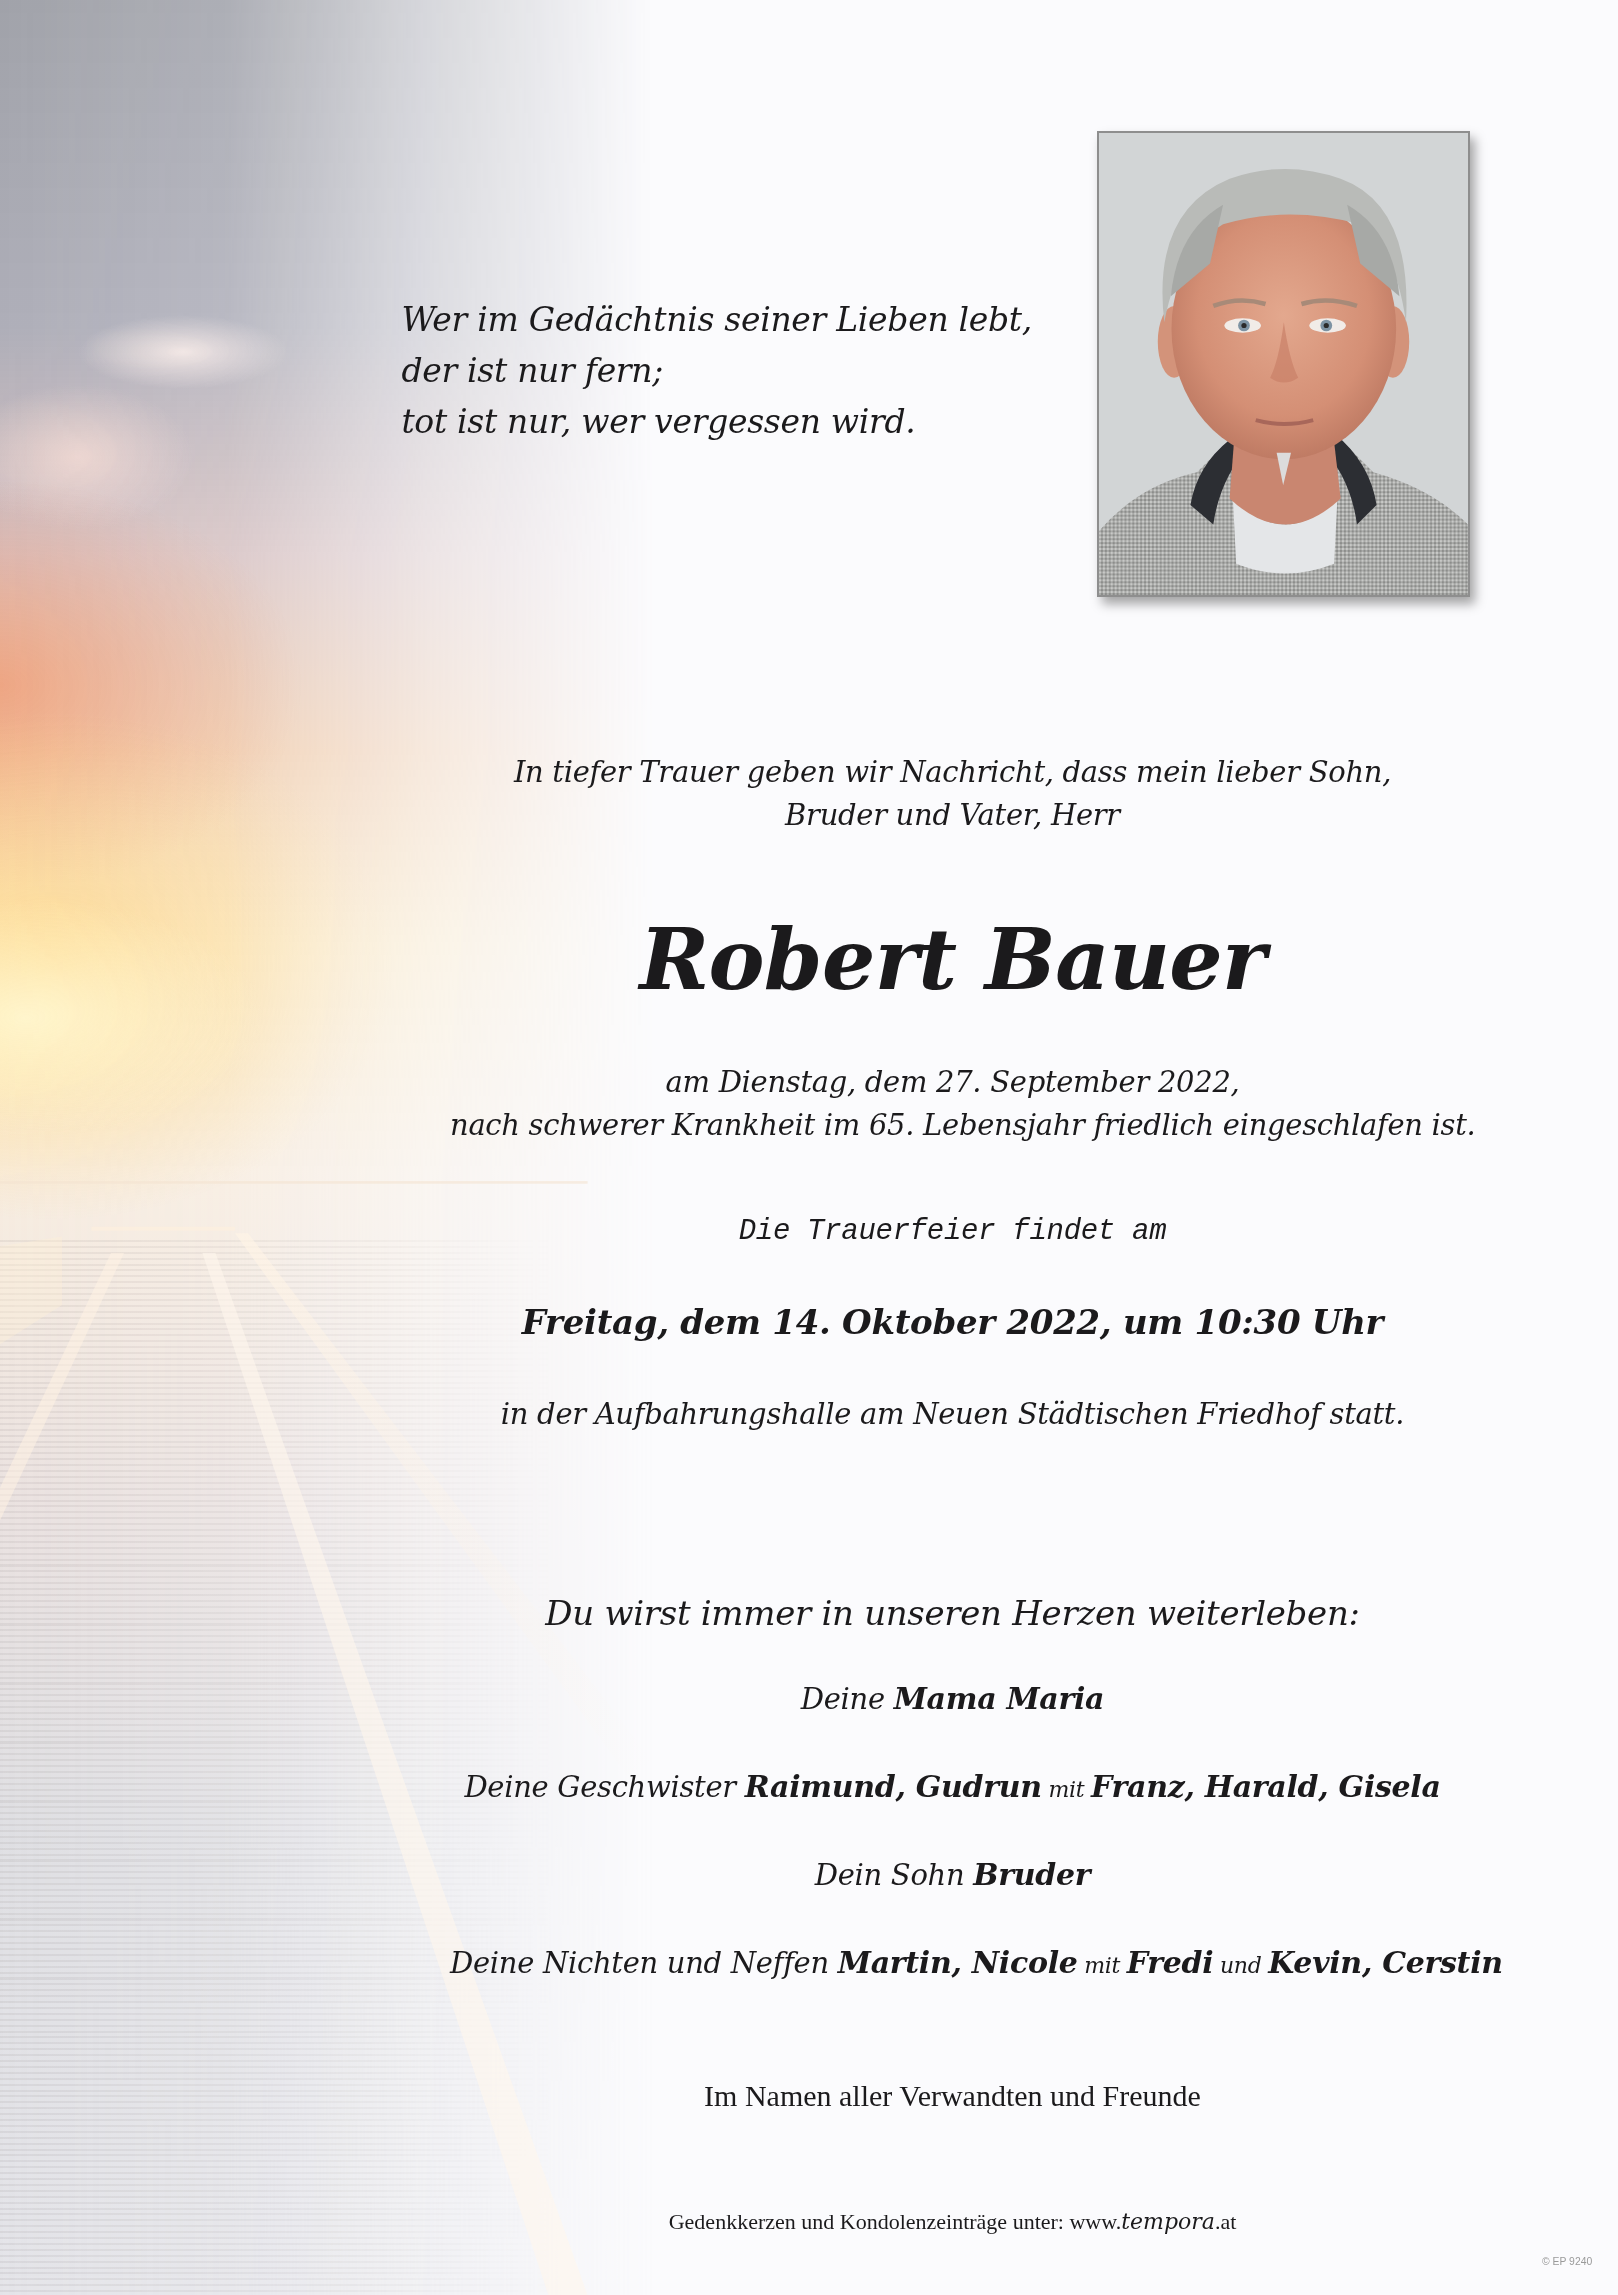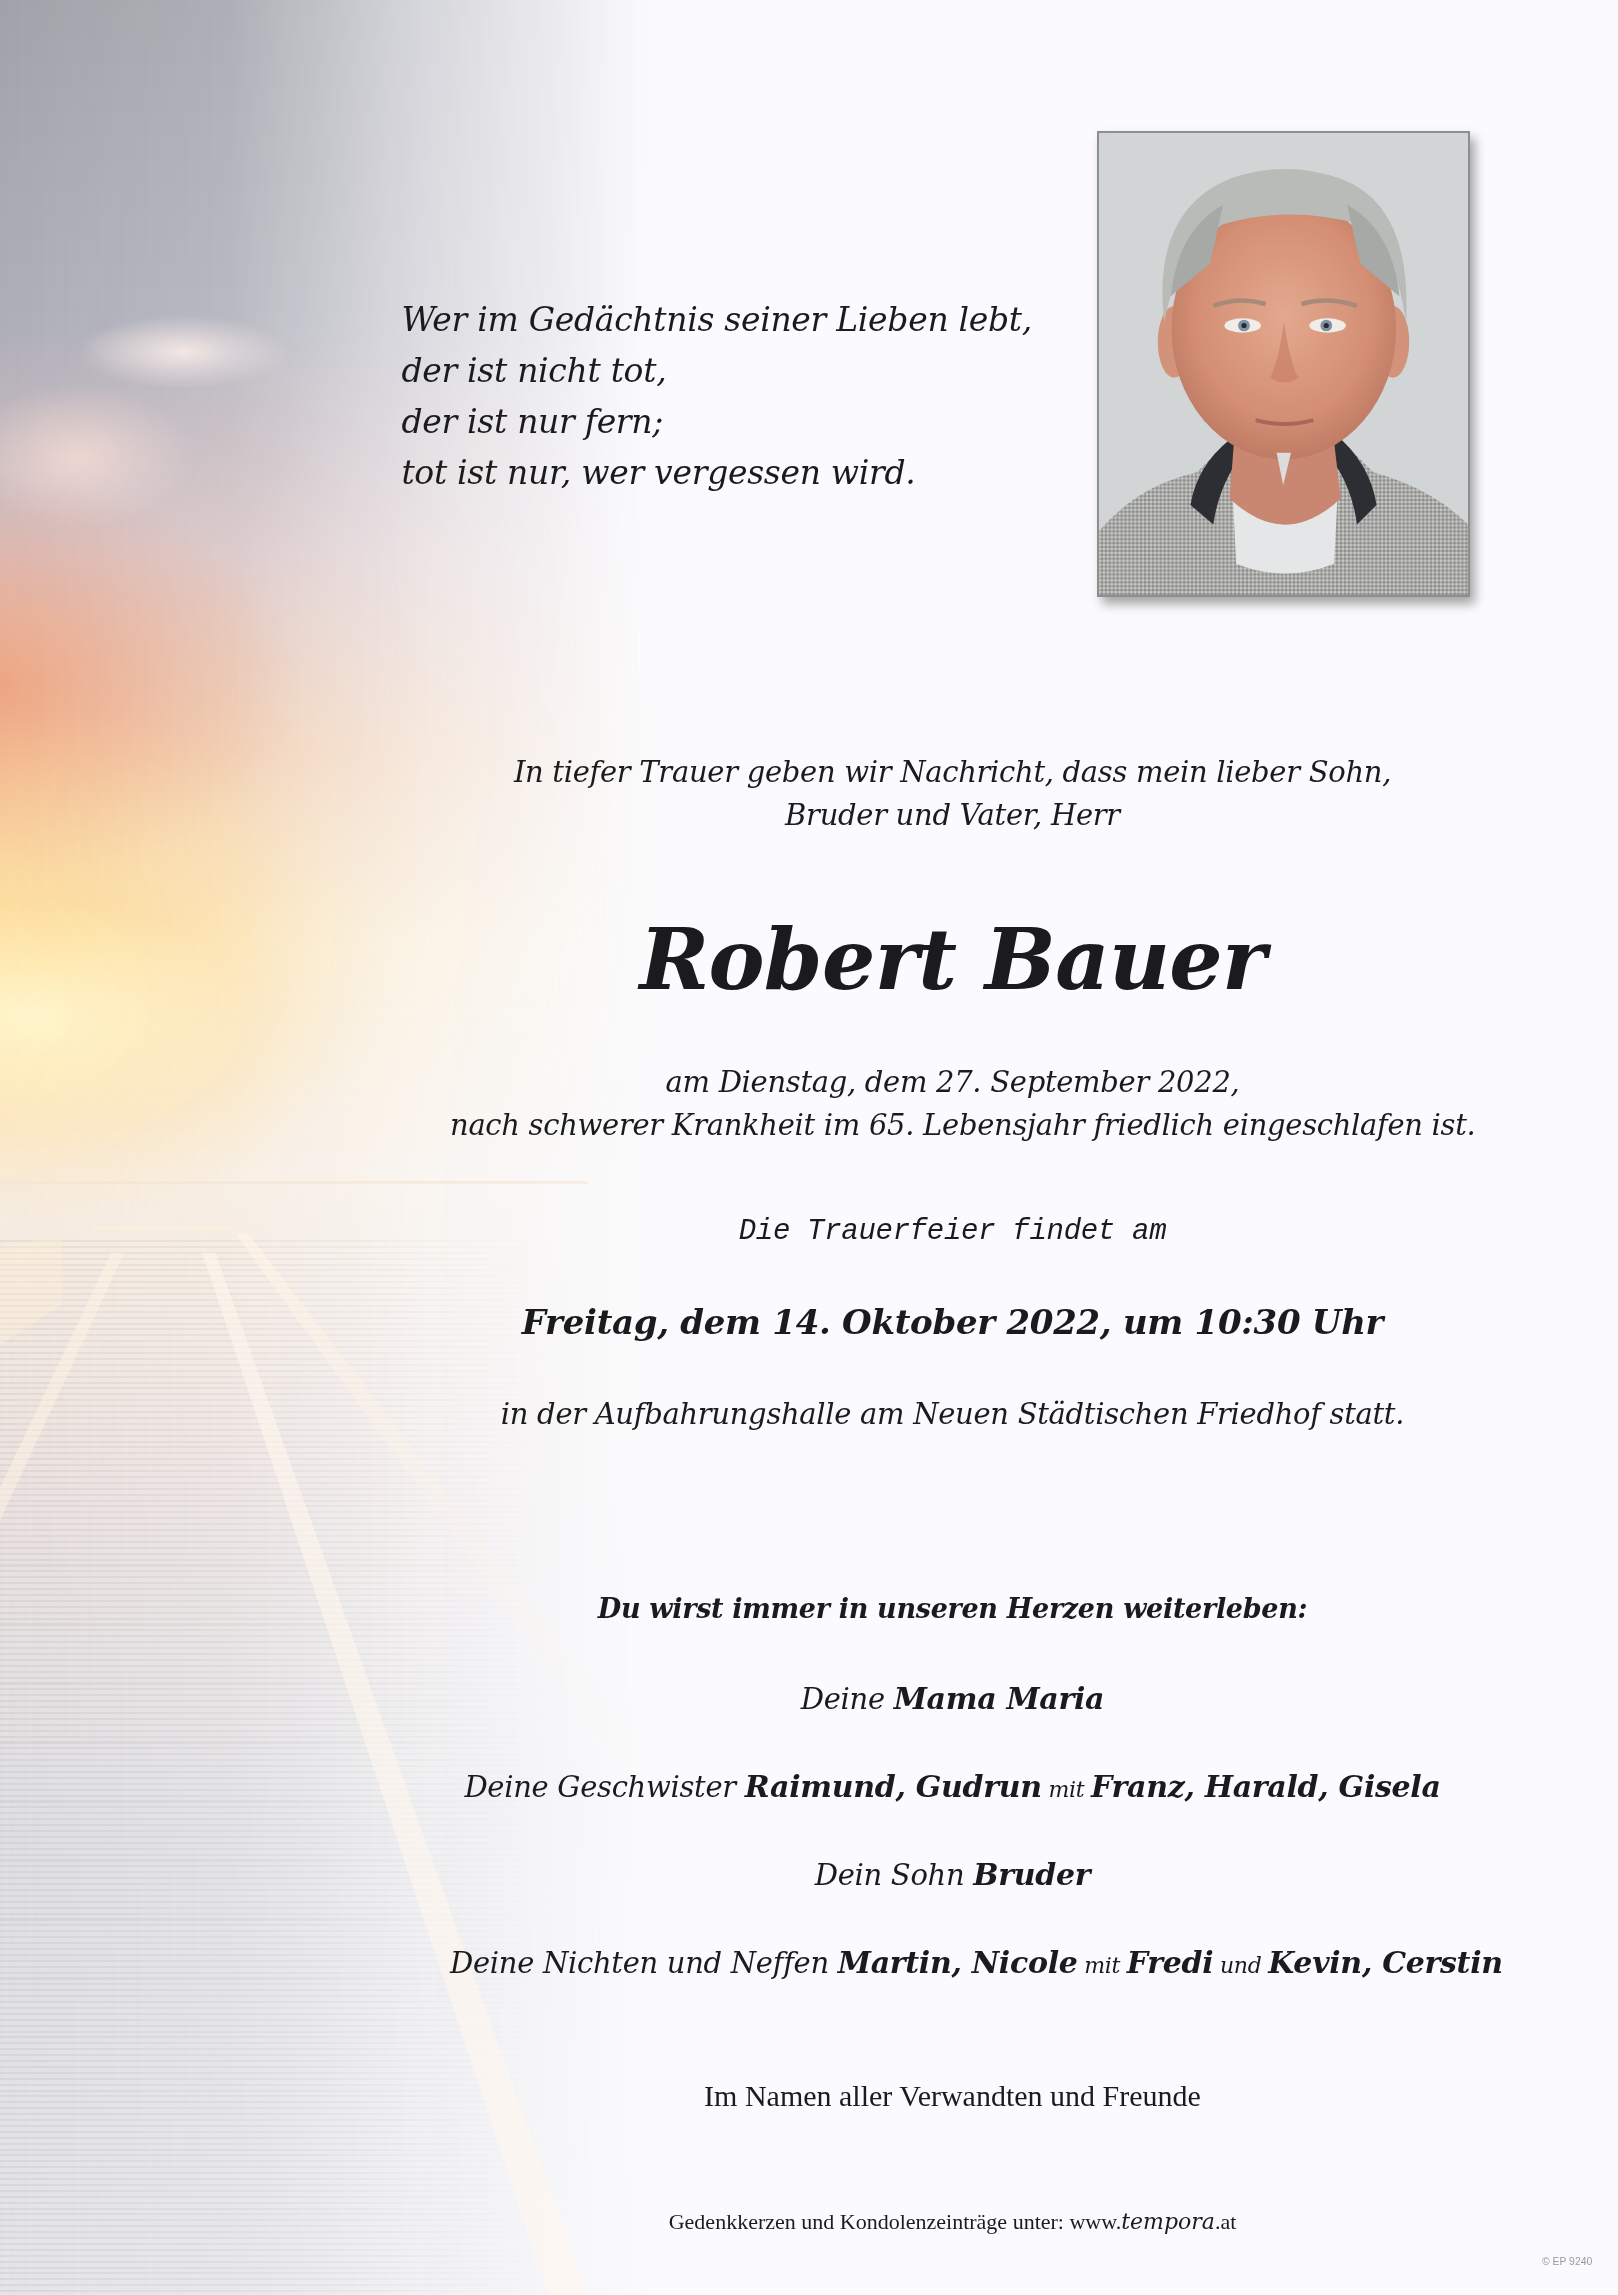--- a/index.html
+++ b/index.html
@@ -41,21 +41,21 @@
     font-family: "DejaVu Serif", serif; letter-spacing: -0.3px;
   }
   .poem div { display: block; }
   .center-col { position: absolute; left: 450px; width: 1005px; text-align: center; white-space: nowrap; font-style: italic; }
   .t-intro { font-size: 29px; line-height: 43px; top: 751px; letter-spacing: -0.3px; }
   .t-name { top: 910px; font-size: 84px; font-weight: bold; letter-spacing: -0.7px; }
   .t-date { top: 1061px; font-size: 29px; line-height: 43px; letter-spacing: -0.3px; }
   .t-ceremony-intro { top: 1215px; font-size: 29px; letter-spacing: -0.3px; font-family: Liberation Mono, monospace; }
   .t-ceremony-date { top: 1302px; font-size: 34px; font-weight: bold; letter-spacing: -0.3px; }
   .t-location { top: 1397px; font-size: 29px; letter-spacing: -0.3px; }
-  .t-heart { top: 1593px; font-size: 27px; letter-spacing: -0.3px; font-weight: bold; }
+  .t-heart { top: 1593px; font-size: 34px; letter-spacing: -0.3px; }
   .t-rel { font-size: 29px; letter-spacing: -0.3px; }
   .t-rel b { font-weight: bold; font-size: 30px; }
   .t-rel .small { font-size: 22px; }
   .t-closing { top: 2079px; font-size: 30px; font-style: normal; font-family: "Liberation Serif", serif; }
   .t-footer { top: 2209px; font-size: 22px; font-style: normal; font-family: "Liberation Serif", serif; text-align: center; }
   .t-footer .brand { font-style: italic; font-family: "DejaVu Serif", serif; }
   .copyright {
     position: absolute; left: 1542px; top: 2256px; font-size: 10.4px; color: #9a9a9a;
     font-family: "Liberation Sans", sans-serif; white-space: nowrap;
   }
@@ -82,21 +82,20 @@
 
   <polygon points="360,1890 380,1890 1000,2700 960,2720" fill="url(#fadeR)"></polygon>
 
   <rect x="140" y="1880" width="220" height="6" fill="#fff0dc" opacity="0.55"></rect>
 
   <polygon points="0,1910 95,1895 95,2000 0,2060" fill="#fff0d8" opacity="0.35"></polygon>
 </svg>
 
 <div class="poem">
   <div>Wer im Gedächtnis seiner Lieben lebt,</div>
-  <div>der ist nicht tot,</div>
   <div>der ist nur fern;</div>
   <div>tot ist nur, wer vergessen wird.</div>
 </div>
 
 <div class="photo-frame">
   <svg class="photo-svg" viewBox="0 0 565 708" preserveAspectRatio="none">
     <defs>
       <radialGradient id="face" cx="0.5" cy="0.45" r="0.55">
         <stop offset="0" stop-color="#e3a88e"></stop>
         <stop offset="0.7" stop-color="#d48f75"></stop>

